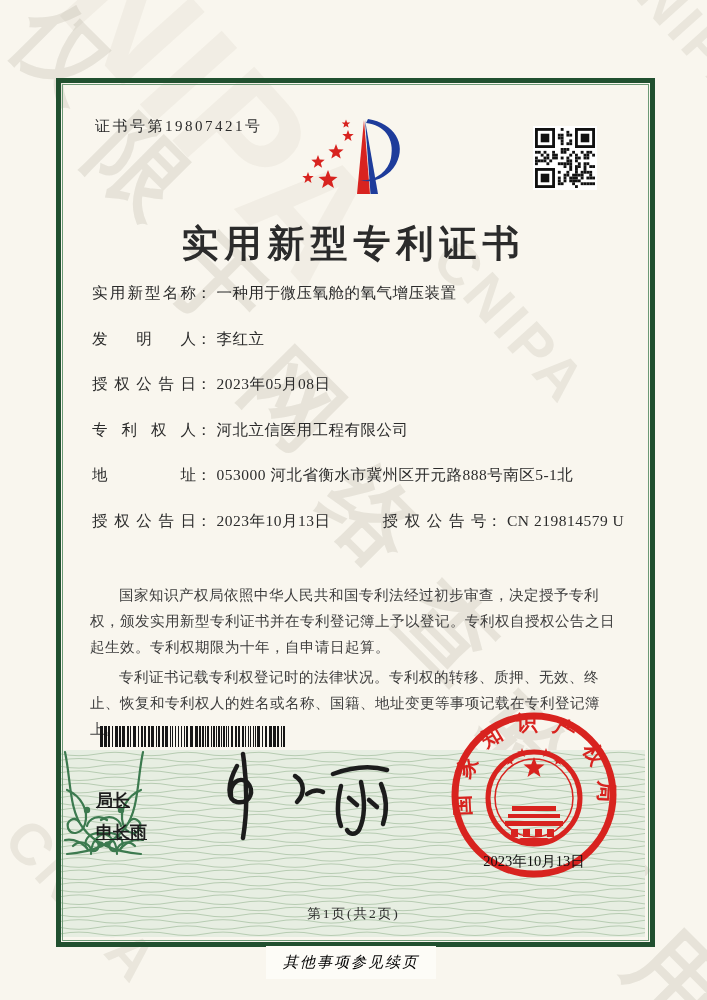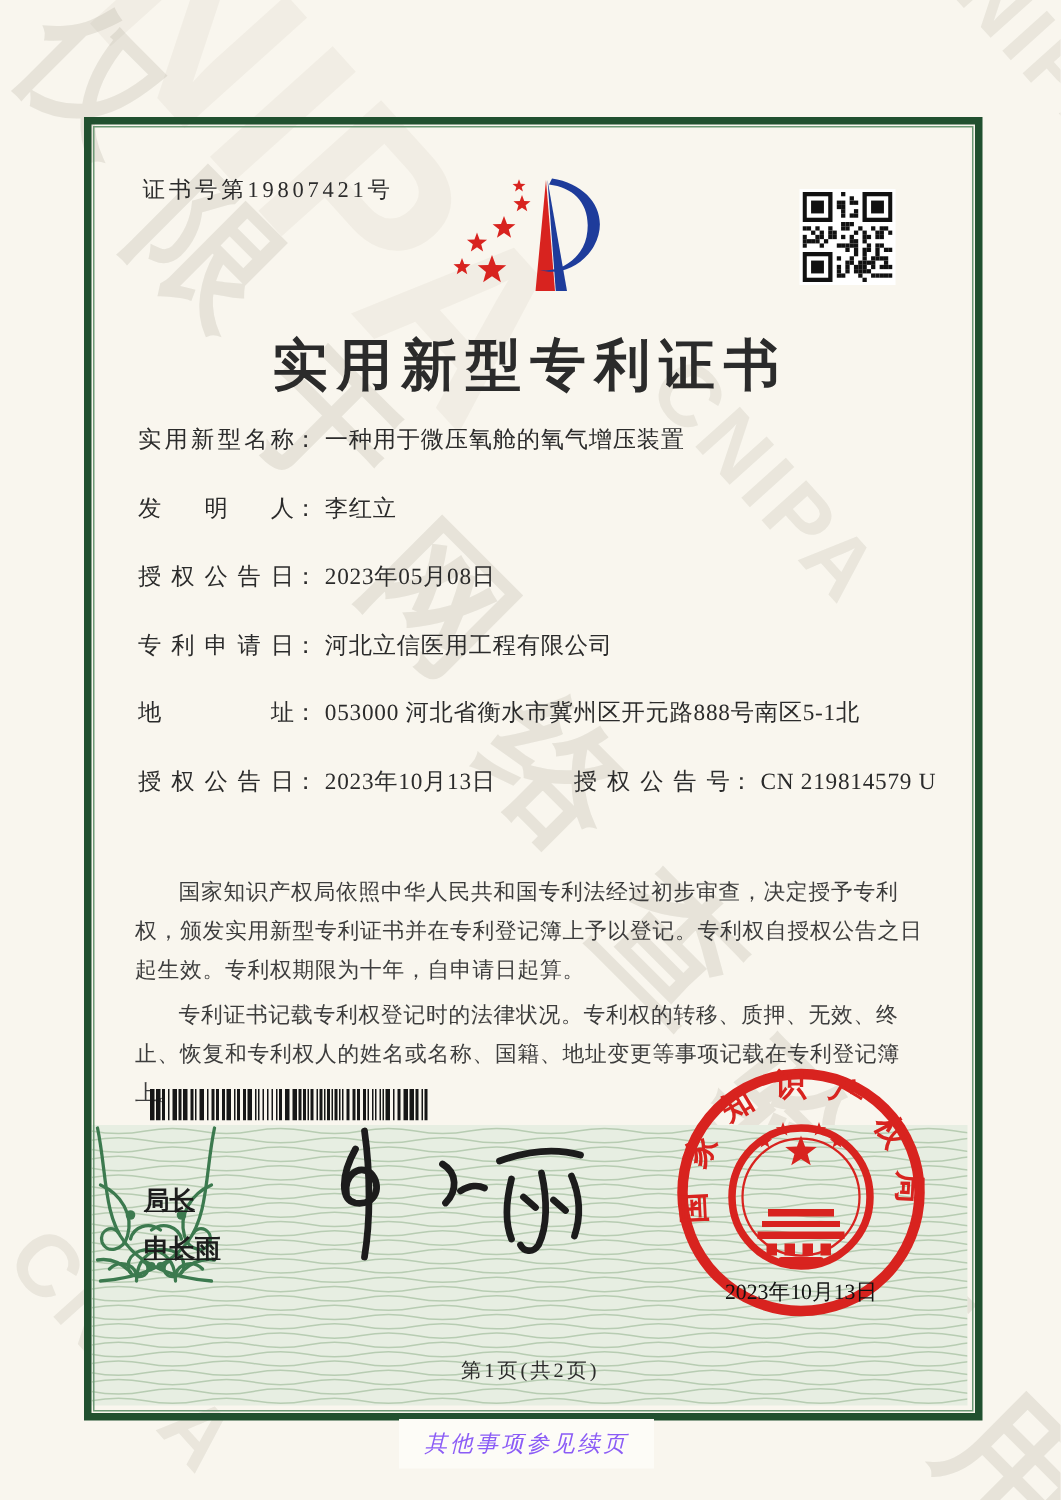--- a/index.html
+++ b/index.html
@@ -41,21 +41,21 @@
   .legal{position:absolute;left:90px;top:583px;width:534px;}
   .legal p{margin:0 0 5px 0;text-indent:2em;font-size:14.5px;line-height:1.78;color:#3d3d3d;letter-spacing:0.5px;}
   .barcode{position:absolute;left:100px;top:726px;}
   .director{position:absolute;left:96px;top:789px;z-index:5;
             font-family:"Liberation Sans","DejaVu Sans",sans-serif;font-weight:bold;font-size:17px;color:#1d1d1d;text-decoration:underline;}
   .director div{margin-bottom:9px;}
   .signature{position:absolute;left:203px;top:750px;z-index:5;}
   .seal{position:absolute;left:447px;top:708px;z-index:6;}
   .page-num{position:absolute;left:0;right:0;top:905px;text-align:center;font-size:13.5px;letter-spacing:2px;z-index:5;}
   .footer-note{position:absolute;left:266px;top:946px;background:#fdfcf7;padding:7px 17px;z-index:5;
-               font-style:italic;font-size:15px;letter-spacing:2px;color:#8b5cf6;}
+               font-style:italic;font-size:15px;letter-spacing:2px;color:#000000;}
 </style>
 </head>
 <body>
 
 <div class="wm-layer">
   <span class="wm-en giant" style="left:-70px;top:-10px;">CNIPA</span>
   <span class="wm-en" style="left:586px;top:-6px;">CNIPA</span>
   <span class="wm-en" style="left:412px;top:292px;">CNIPA</span>
   <span class="wm-en" style="left:-16px;top:872px;">CNIPA</span>
   <div id="wm-cn-host">
@@ -275,21 +275,21 @@
       <rect x="1" y="15" width="5" height="5" fill="#fff"></rect>
       <rect x="2" y="16" width="3" height="3" fill="#111"></rect>
     </svg>
 
   <div class="title">实用新型专利证书</div>
 
   <div class="fields">
     <div class="frow"><span class="flabel">实用新型名称</span><span class="fcolon">：</span><span class="fvalue">一种用于微压氧舱的氧气增压装置</span></div>
     <div class="frow"><span class="flabel">发明人</span><span class="fcolon">：</span><span class="fvalue">李红立</span></div>
     <div class="frow"><span class="flabel">授权公告日</span><span class="fcolon">：</span><span class="fvalue">2023年05月08日</span></div>
-    <div class="frow"><span class="flabel">专利申请日</span><span class="fcolon">：</span><span class="fvalue">河北立信医用工程有限公司</span></div>
+    <div class="frow"><span class="flabel">专利权人</span><span class="fcolon">：</span><span class="fvalue">河北立信医用工程有限公司</span></div>
     <div class="frow"><span class="flabel">地址</span><span class="fcolon">：</span><span class="fvalue">053000 河北省衡水市冀州区开元路888号南区5-1北</span></div>
     <div class="frow">
       <span class="flabel">授权公告日</span><span class="fcolon">：</span><span class="fvalue">2023年10月13日</span><span class="fpair2"><span class="flabel">授权公告号</span><span class="fcolon">：</span><span class="fvalue">CN 219814579 U</span></span>
     </div>
   </div>
 
   <div class="legal">
     <p>国家知识产权局依照中华人民共和国专利法经过初步审查，决定授予专利权，颁发实用新型专利证书并在专利登记簿上予以登记。专利权自授权公告之日起生效。专利权期限为十年，自申请日起算。</p>
     <p>专利证书记载专利权登记时的法律状况。专利权的转移、质押、无效、终止、恢复和专利权人的姓名或名称、国籍、地址变更等事项记载在专利登记簿上。</p>
   </div>

